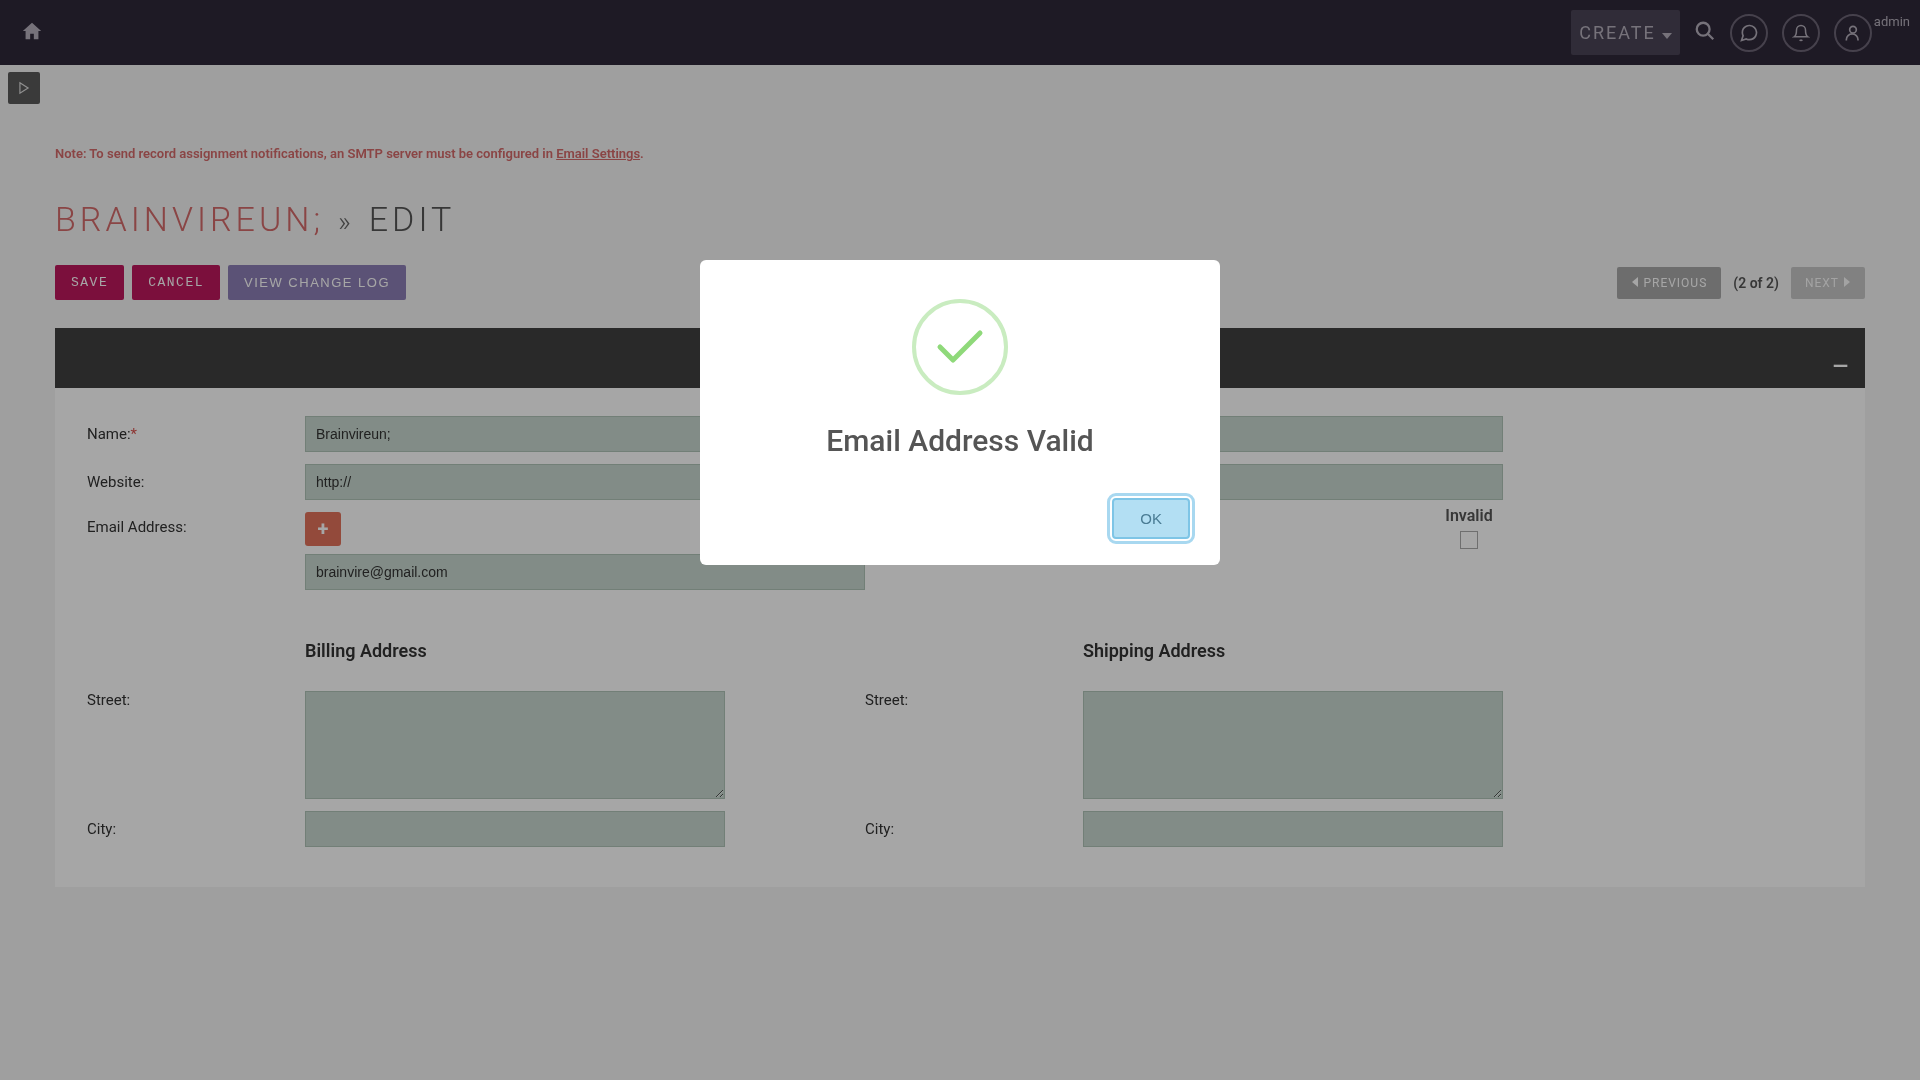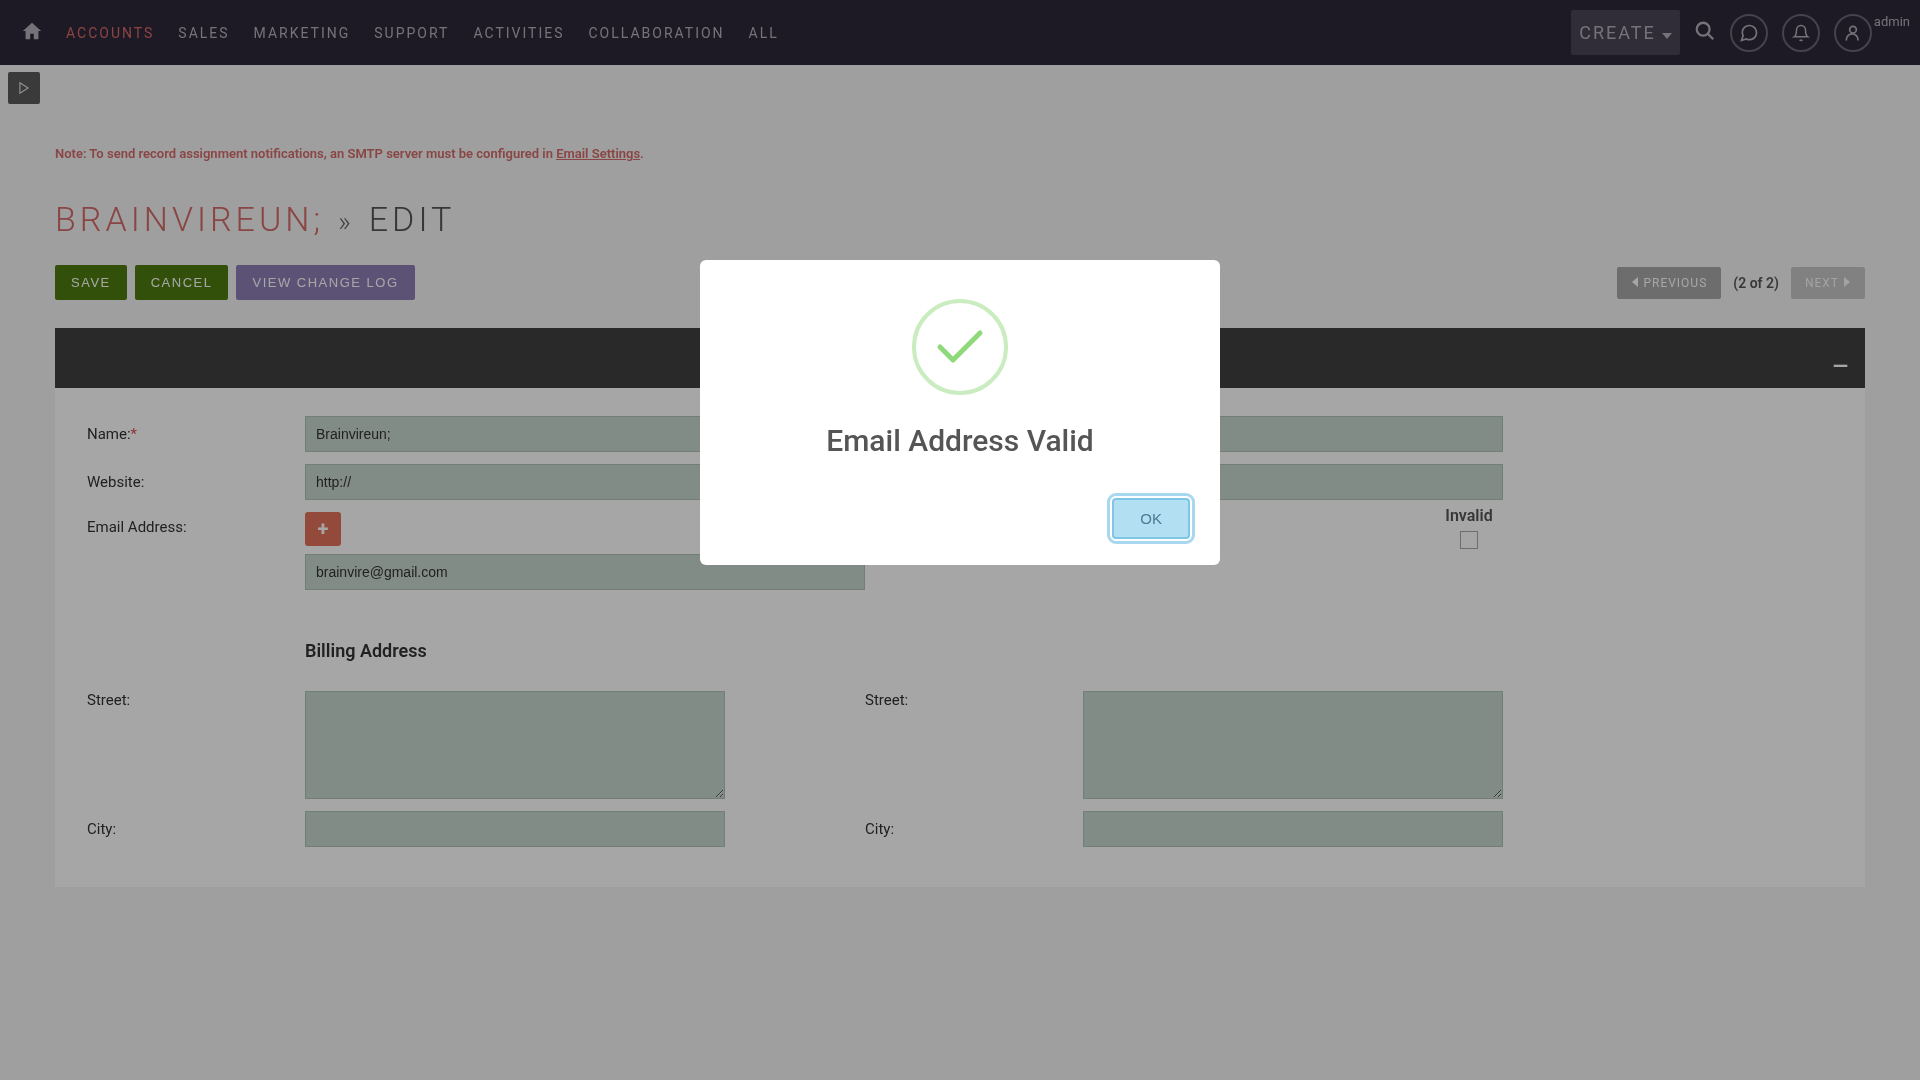--- a/index.html
+++ b/index.html
@@ -26,21 +26,21 @@
 .content { padding: 0 55px; }
 .note-line { color: #d46a6a; font-size: 13px; font-weight: 600; margin-top: 36px; }
 .note-line a { text-decoration: underline; color: #d46a6a; }
 .page-title { display: flex; align-items: baseline; gap: 14px; margin-top: 38px; font-size: 34px; letter-spacing: 4px; font-weight: 300; }
 .page-title .acct { color: #d46a6a; }
 .page-title .sep { color: #666; font-size: 28px; }
 .page-title .edit { color: #555; }
 
 .action-row { display: flex; align-items: center; margin-top: 26px; }
 .btn { padding: 10px 16px; font-size: 13px; letter-spacing: 1.5px; border: none; border-radius: 2px; cursor: pointer; margin-right: 8px; }
-.btn-red { background: #4d7c0f; color: #fff; }
+.btn-red { background: #be185d; color: #fff; font-family: Liberation Mono, monospace; }
 .btn-purple { background: #8d7fb5; color: #fff; }
 .pager { margin-left: auto; display: flex; align-items: center; gap: 12px; }
 .pager-btn { background: #a8a8a8; color: #fff; padding: 9px 14px; font-size: 12px; letter-spacing: 1px; display: flex; align-items: center; gap: 4px; border-radius: 2px; }
 .pager-btn.disabled { opacity: 0.6; }
 .pager-info { color: #555; font-size: 14px; font-weight: 600; }
 
 
 .section-header { background: #404040; color: #fff; padding: 10px 16px; margin-top: 28px; display: flex; align-items: center; font-size: 14px; letter-spacing: 1px; flex-direction: column; }
 .collapse-ico { margin-left: auto; font-size: 20px; font-weight: bold; }
 
@@ -71,29 +71,20 @@
 </style>
 </head>
 <body>
 
 <div class="topnav">
   <span>
     <svg class="home-icon" viewBox="0 0 24 24" fill="#b5b0bc">
         <path d="M12 3l10 9h-3v9h-5v-6h-4v6H5v-9H2z"></path>
       </svg>
   </span>
-  <div class="nav-tabs">
-    <div class="nav-tab active">ACCOUNTS</div>
-    <div class="nav-tab">SALES</div>
-    <div class="nav-tab">MARKETING</div>
-    <div class="nav-tab">SUPPORT</div>
-    <div class="nav-tab">ACTIVITIES</div>
-    <div class="nav-tab">COLLABORATION</div>
-    <div class="nav-tab">ALL</div>
-  </div>
   <div class="topnav-right">
     <div class="create-btn">
       <span>CREATE</span>
       <span>
         <svg width="10" height="6" viewBox="0 0 10 6">
             <path d="M0 0l5 6 5-6z" fill="#b5b0bc"></path>
           </svg>
       </span>
     </div>
     <span class="search-ico">
@@ -198,20 +189,21 @@
         <span class="invalid-lbl">Invalid</span>
         <div class="checkbox"></div>
       </div>
     </div>
 
     <div class="addr-headers">
       <div></div>
       <div class="addr-head">Billing Address</div>
       <div></div>
       <div></div>
+      <div class="addr-head">Shipping Address</div>
     </div>
 
     <div class="form-row" style="align-items:start;">
       <div class="form-label">Street:</div>
       <textarea class="form-textarea" style=""></textarea>
       <div></div>
       <div class="form-label">Street:</div>
       <textarea class="form-textarea" style=""></textarea>
     </div>
 

